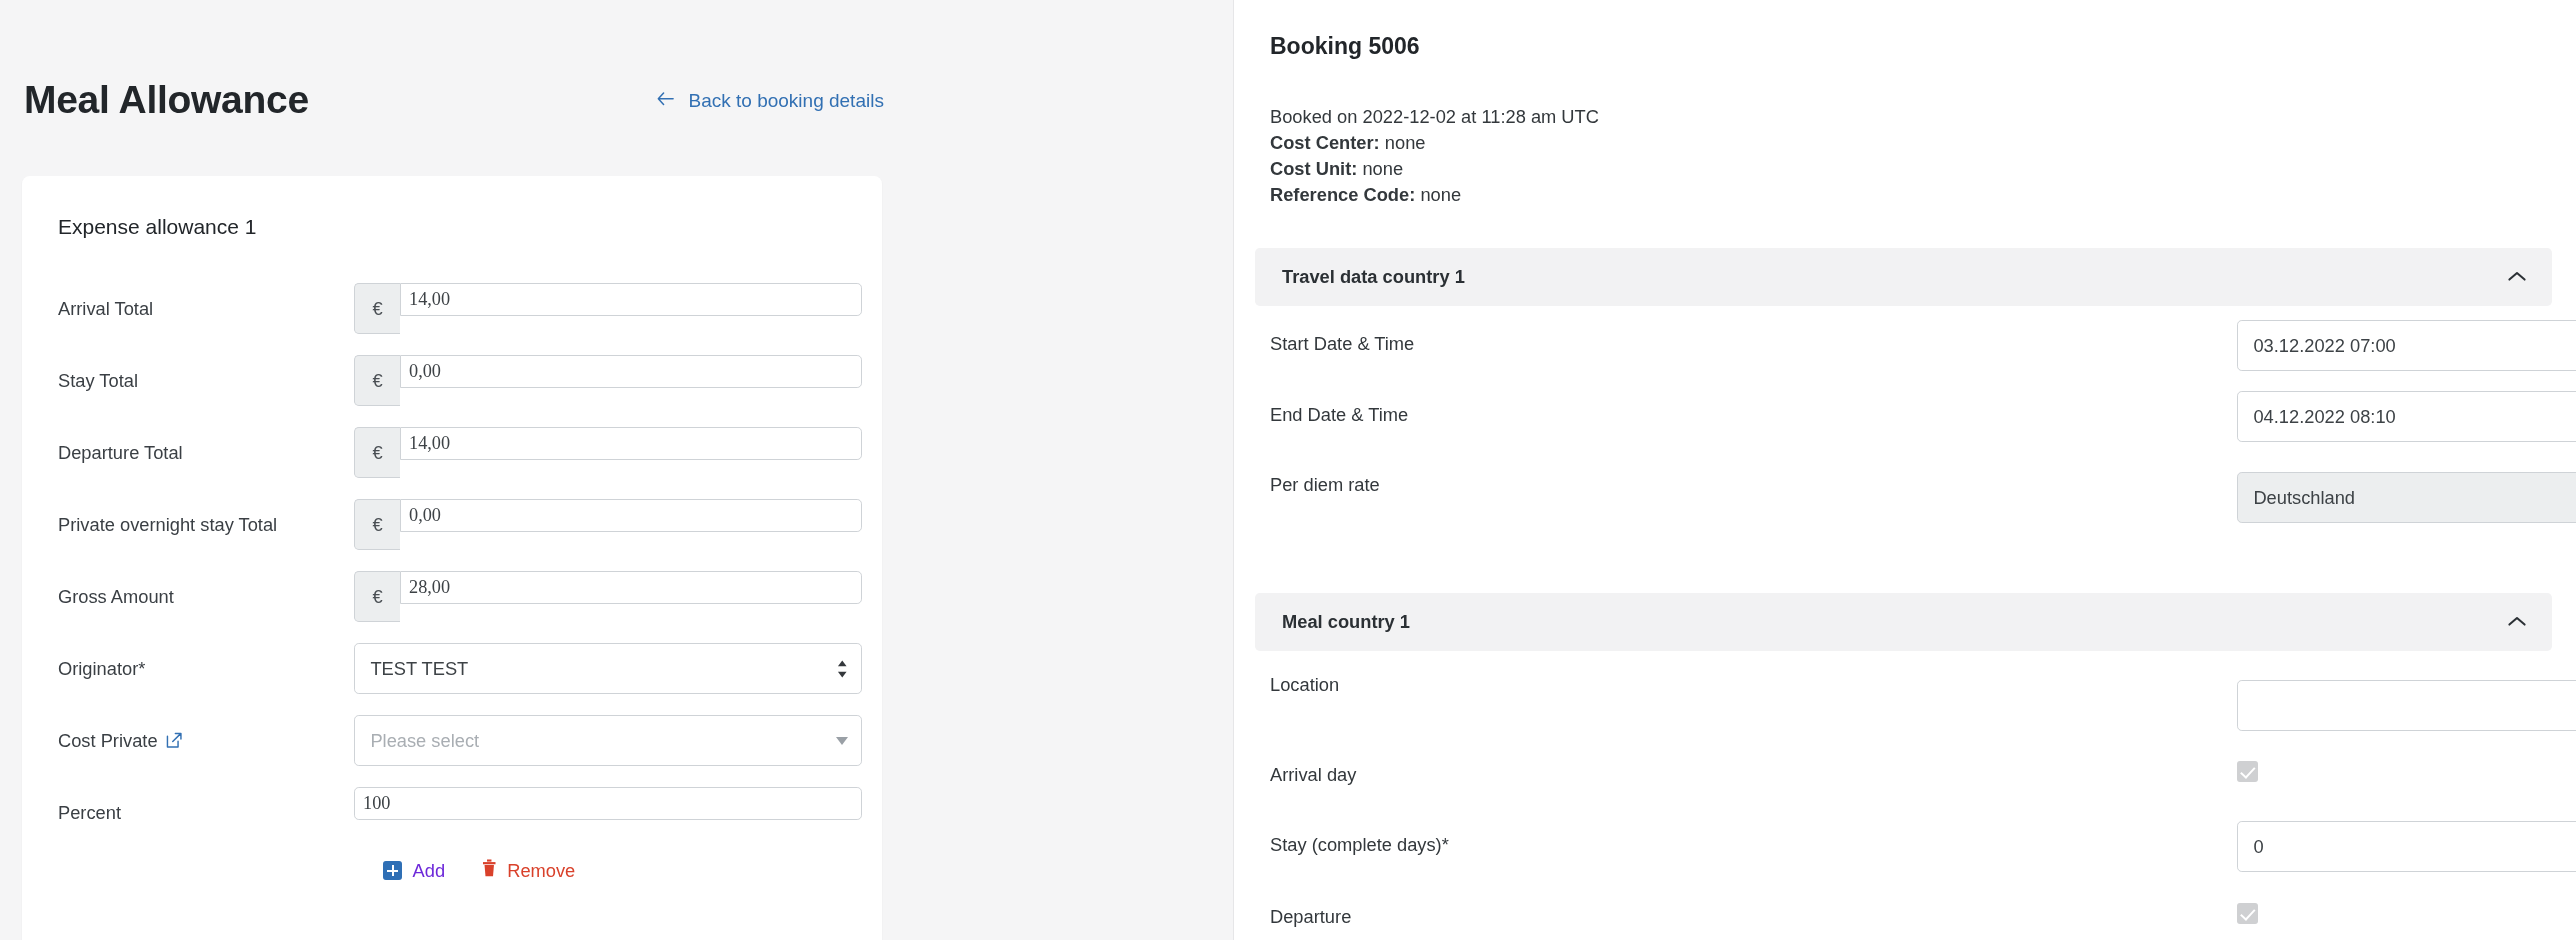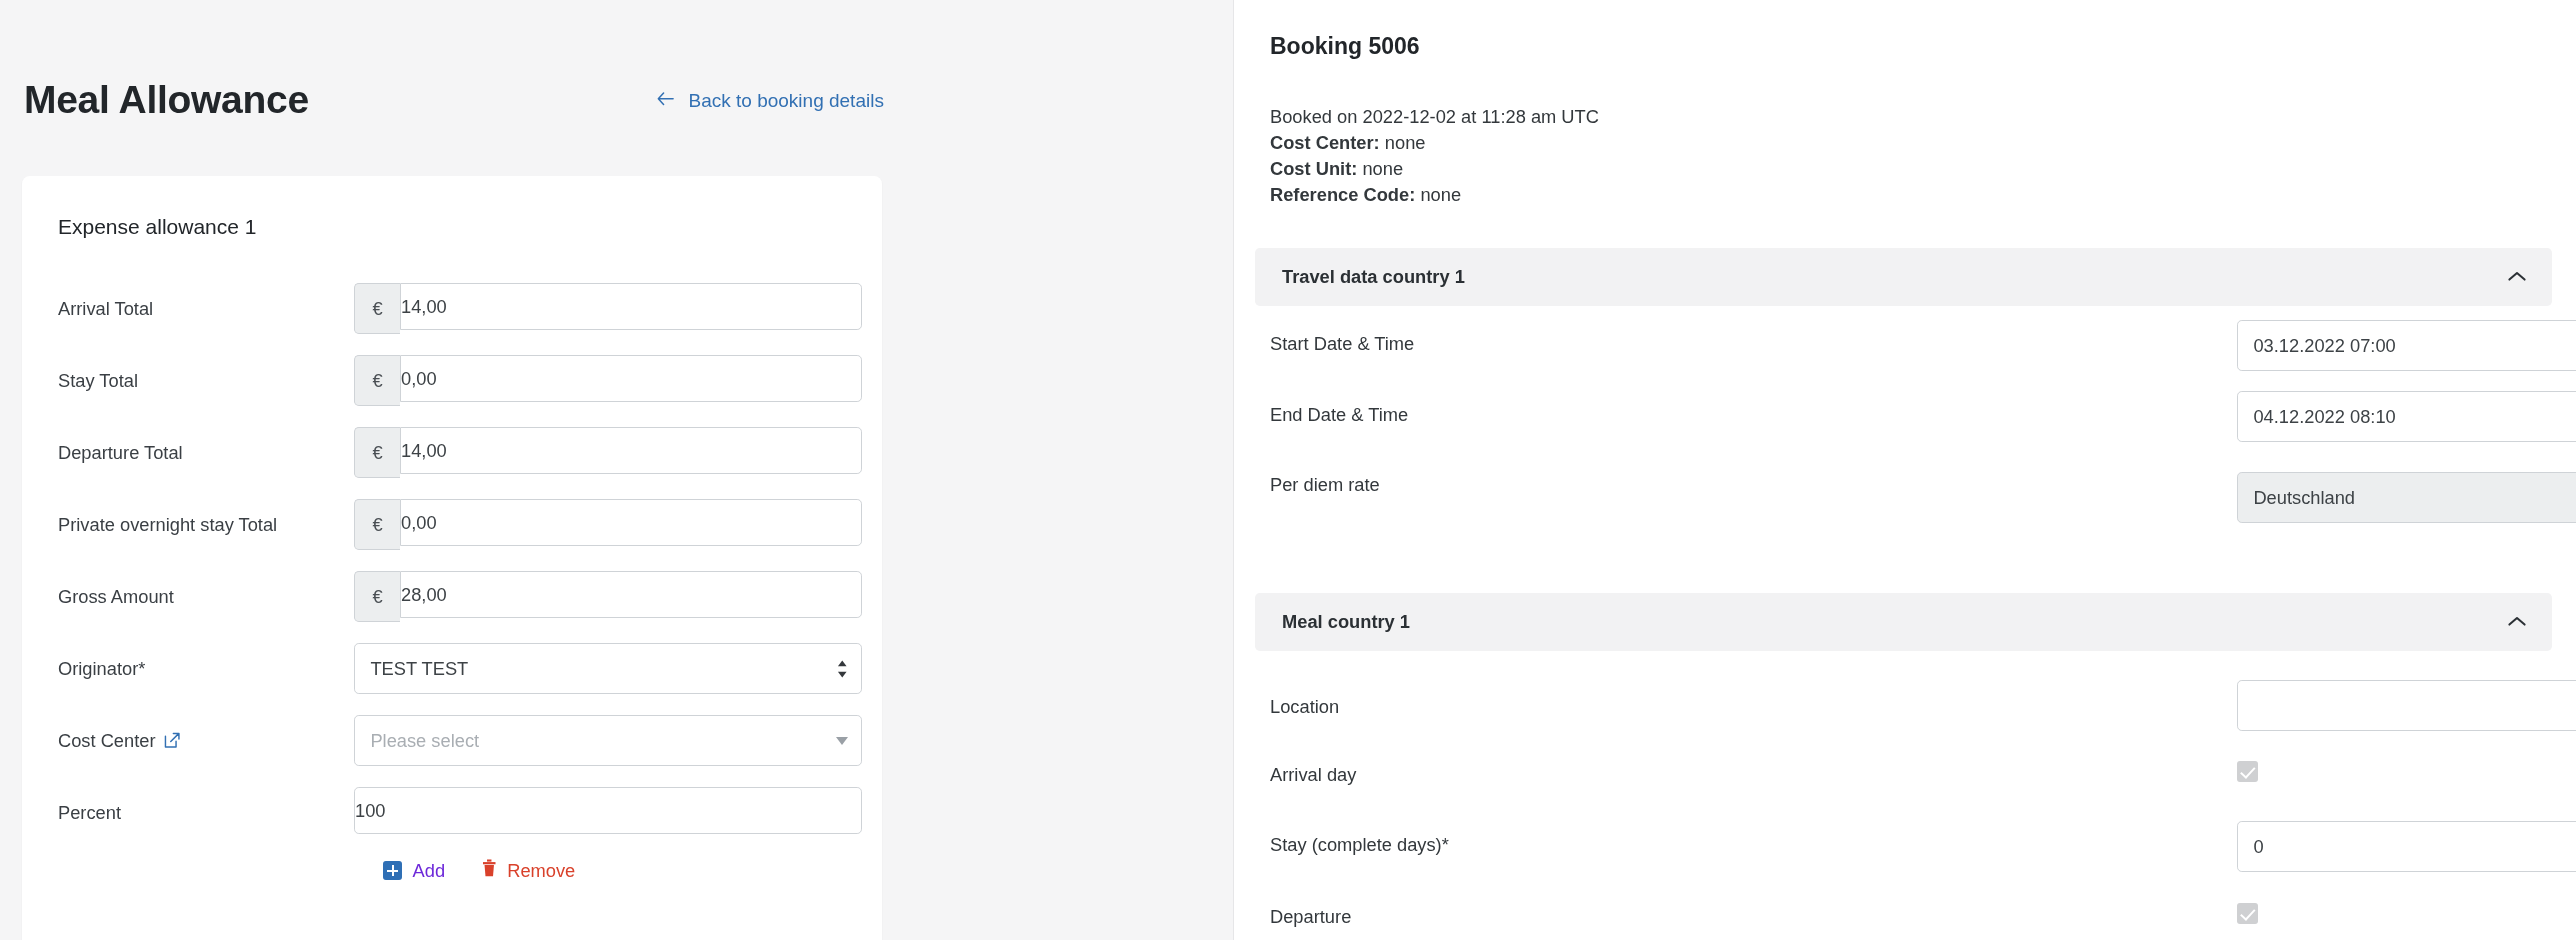--- a/index.html
+++ b/index.html
@@ -62,26 +62,26 @@
 
   .addon {
     width: 46px; flex: 0 0 46px; height: 51px;
     background: #eceeef; border: 1px solid #cfd3d7;
     border-right: none;
     border-radius: 4.8px 0 0 4.8px;
     display: flex; align-items: center; justify-content: center;
     font-size: 18.3px; color: #4a4f54;
   }
   .inp {
-    flex: 1 1 auto; height: 47px;
+    flex: 1 1 auto; height: 33px;
     border: 1px solid #cfd3d7; border-radius: 4.8px;
     background: #ffffff;
-    font-family: Liberation Sans, sans-serif;
+    font-family: Liberation Serif, serif;
     font-size: 18.3px; color: #3d4246;
-    padding: 0 0;
+    padding: 0 8px;
     outline: none;
   }
   .addon + .inp { border-radius: 0 4.8px 4.8px 0; }
   .inp::placeholder { color: #a9aeb3; }
 
   .sel-wrap { position: relative; flex: 1 1 auto; height: 51px; }
   .sel {
     width: 100%; height: 51px;
     border: 1px solid #cfd3d7; border-radius: 4.8px;
     background: #ffffff;
@@ -237,21 +237,21 @@
                   <path d="M6.5 2 L11 8.2 H2 Z" fill="#34383c"></path>
                   <path d="M6.5 20 L11 13.8 H2 Z" fill="#34383c"></path>
                 </svg>
               </span>
             </div>
           </div>
         </div>
 
         <div class="row">
           <div class="lab">
-            <span>Cost Center</span>
+            <span>Cost Private</span>
             <span class="ext-icon">
               <svg width="16.4" height="16.4" viewBox="0 0 17 17" fill="none">
                 <path d="M1.5 4.5 V15.5 H12.5 V9.5" stroke="#3270b3" stroke-width="1.5" stroke-linecap="round" stroke-linejoin="round"></path>
                 <path d="M7 9.8 L15.2 1.7 M9.7 1.5 H15.5 V7.3" stroke="#3270b3" stroke-width="1.5" stroke-linecap="round" stroke-linejoin="round"></path>
               </svg>
             </span>
           </div>
           <div class="ctrl">
             <div class="sel-wrap">
               <div class="sel placeholder">Please select</div>
@@ -337,21 +337,21 @@
 
     <div class="section-head" style="top:593px;">
       <span class="st">Meal country 1</span>
       <span>
         <svg width="20" height="12.5" viewBox="0 0 21 13" fill="none">
           <path d="M2.5 10 L10.5 3 L18.5 10" stroke="#2b3034" stroke-width="2.1" stroke-linecap="round" stroke-linejoin="round"></path>
         </svg>
       </span>
     </div>
 
-    <div class="r-lab" style="top:696px;">Location</div>
+    <div class="r-lab" style="top:674px;">Location</div>
     <div class="r-ctrl" style="top:680px;">
       <input class="r-inp" value="" style="">
     </div>
 
     <div class="r-lab" style="top:764px;">Arrival day</div>
     <div class="r-ctrl" style="top:761px;">
       <span class="chk"></span>
     </div>
 
     <div class="r-lab" style="top:834px;">Stay (complete days)*</div>

